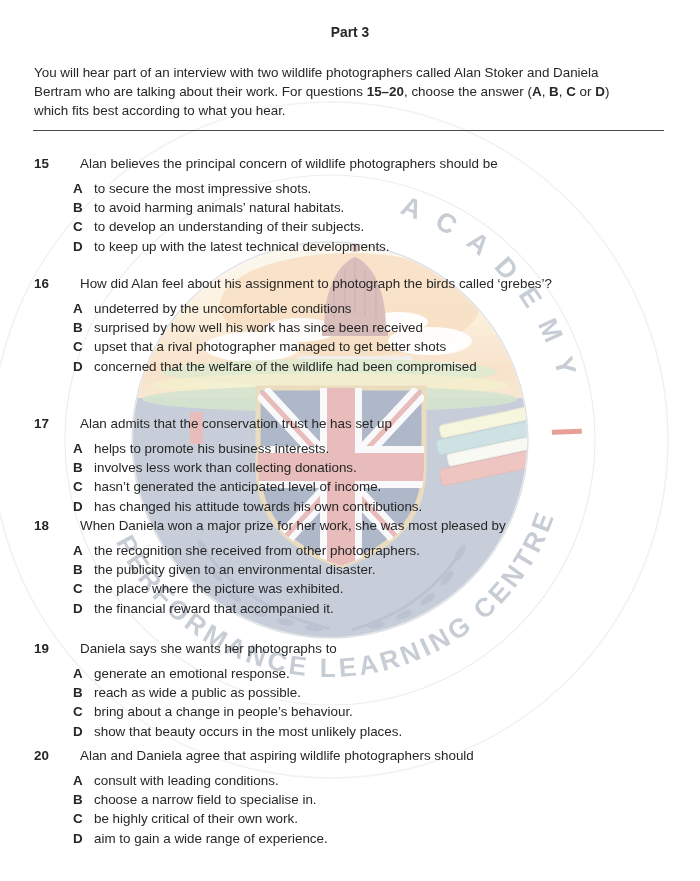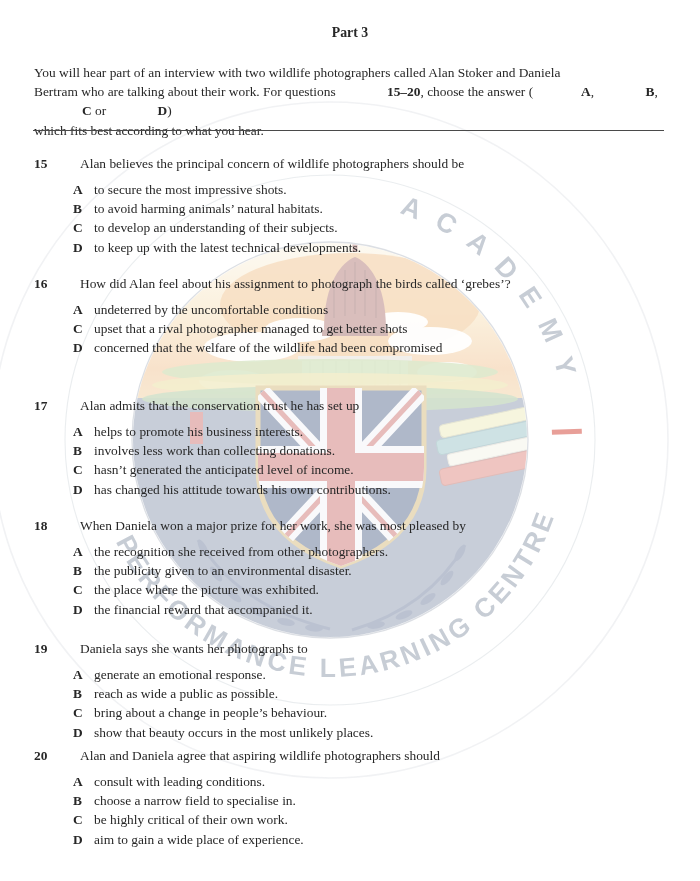--- a/index.html
+++ b/index.html
@@ -1,32 +1,32 @@
 <!DOCTYPE html>
 <html><head>
 <meta charset="utf-8">
 <style>
   html,body{margin:0;padding:0;}
   body{background:#e9e9e9;font-family:"Liberation Sans",sans-serif;}
   .page{position:relative;width:700px;height:881px;background:#ffffff;overflow:hidden;
         color:#272727;font-size:13.4px;}
   .watermark{position:absolute;left:0;top:0;width:700px;height:881px;z-index:0;}
-  .content{position:absolute;left:0;top:0;width:680px;height:881px;z-index:1;font-family:Liberation Serif, serif;}
+  .content{position:absolute;left:0;top:0;width:680px;height:881px;z-index:1;}
   .title{position:absolute;top:25px;left:0;width:700px;text-align:center;
          font-weight:bold;font-size:13.8px;}
   .intro{position:absolute;top:63px;left:34px;width:632px;line-height:19.2px;}
-  .b{font-weight:bold;margin-left:48px;}
+  .b{font-weight:bold;}
   .rule{position:absolute;top:130px;left:33px;width:631px;border-top:1.6px solid #4a4a4a;}
   .question{position:absolute;left:34px;width:632px;}
   .qrow{display:flex;gap:20px;}
   .qnum{font-weight:bold;width:26px;flex:none;}
   .stem{flex:1;}
   .opts{margin-left:39px;margin-top:8px;line-height:19.2px;}
   .letter{font-weight:bold;display:inline-block;width:21px;}
-  .q15{top:156px;} .q16{top:276px;} .q17{top:398px;} .q18{top:518px;} .q19{top:641px;} .q20{top:748px;}
+  .q15{top:156px;} .q16{top:276px;} .q17{top:416px;} .q18{top:518px;} .q19{top:641px;} .q20{top:748px;}
 </style>
 </head>
 <body>
 
 <div class="page">
 
   <svg class="watermark" viewBox="0 0 700 881" xmlns="http://www.w3.org/2000/svg" aria-hidden="true">
     <defs>
       <clipPath id="disc">
           <circle cx="330" cy="440" r="197"></circle>
@@ -157,20 +157,21 @@
       </div>
     </div>
 
     <div class="question q16">
       <div class="qrow">
         <span class="qnum">16</span>
         <span class="stem">How did Alan feel about his assignment to photograph the birds called ‘grebes’?</span>
       </div>
       <div class="opts">
         <div><span class="letter">A</span><span>undeterred by the uncomfortable conditions</span></div>
+        <div><span class="letter">B</span><span>surprised by how well his work has since been received</span></div>
         <div><span class="letter">C</span><span>upset that a rival photographer managed to get better shots</span></div>
         <div><span class="letter">D</span><span>concerned that the welfare of the wildlife had been compromised</span></div>
       </div>
     </div>
 
     <div class="question q17">
       <div class="qrow">
         <span class="qnum">17</span>
         <span class="stem">Alan admits that the conservation trust he has set up</span>
       </div>
@@ -210,18 +211,18 @@
 
     <div class="question q20">
       <div class="qrow">
         <span class="qnum">20</span>
         <span class="stem">Alan and Daniela agree that aspiring wildlife photographers should</span>
       </div>
       <div class="opts">
         <div><span class="letter">A</span><span>consult with leading conditions.</span></div>
         <div><span class="letter">B</span><span>choose a narrow field to specialise in.</span></div>
         <div><span class="letter">C</span><span>be highly critical of their own work.</span></div>
-        <div><span class="letter">D</span><span>aim to gain a wide place of experience.</span></div>
+        <div><span class="letter">D</span><span>aim to gain a wide range of experience.</span></div>
       </div>
     </div>
 
   </div>
 </div>
 
 </body></html>

